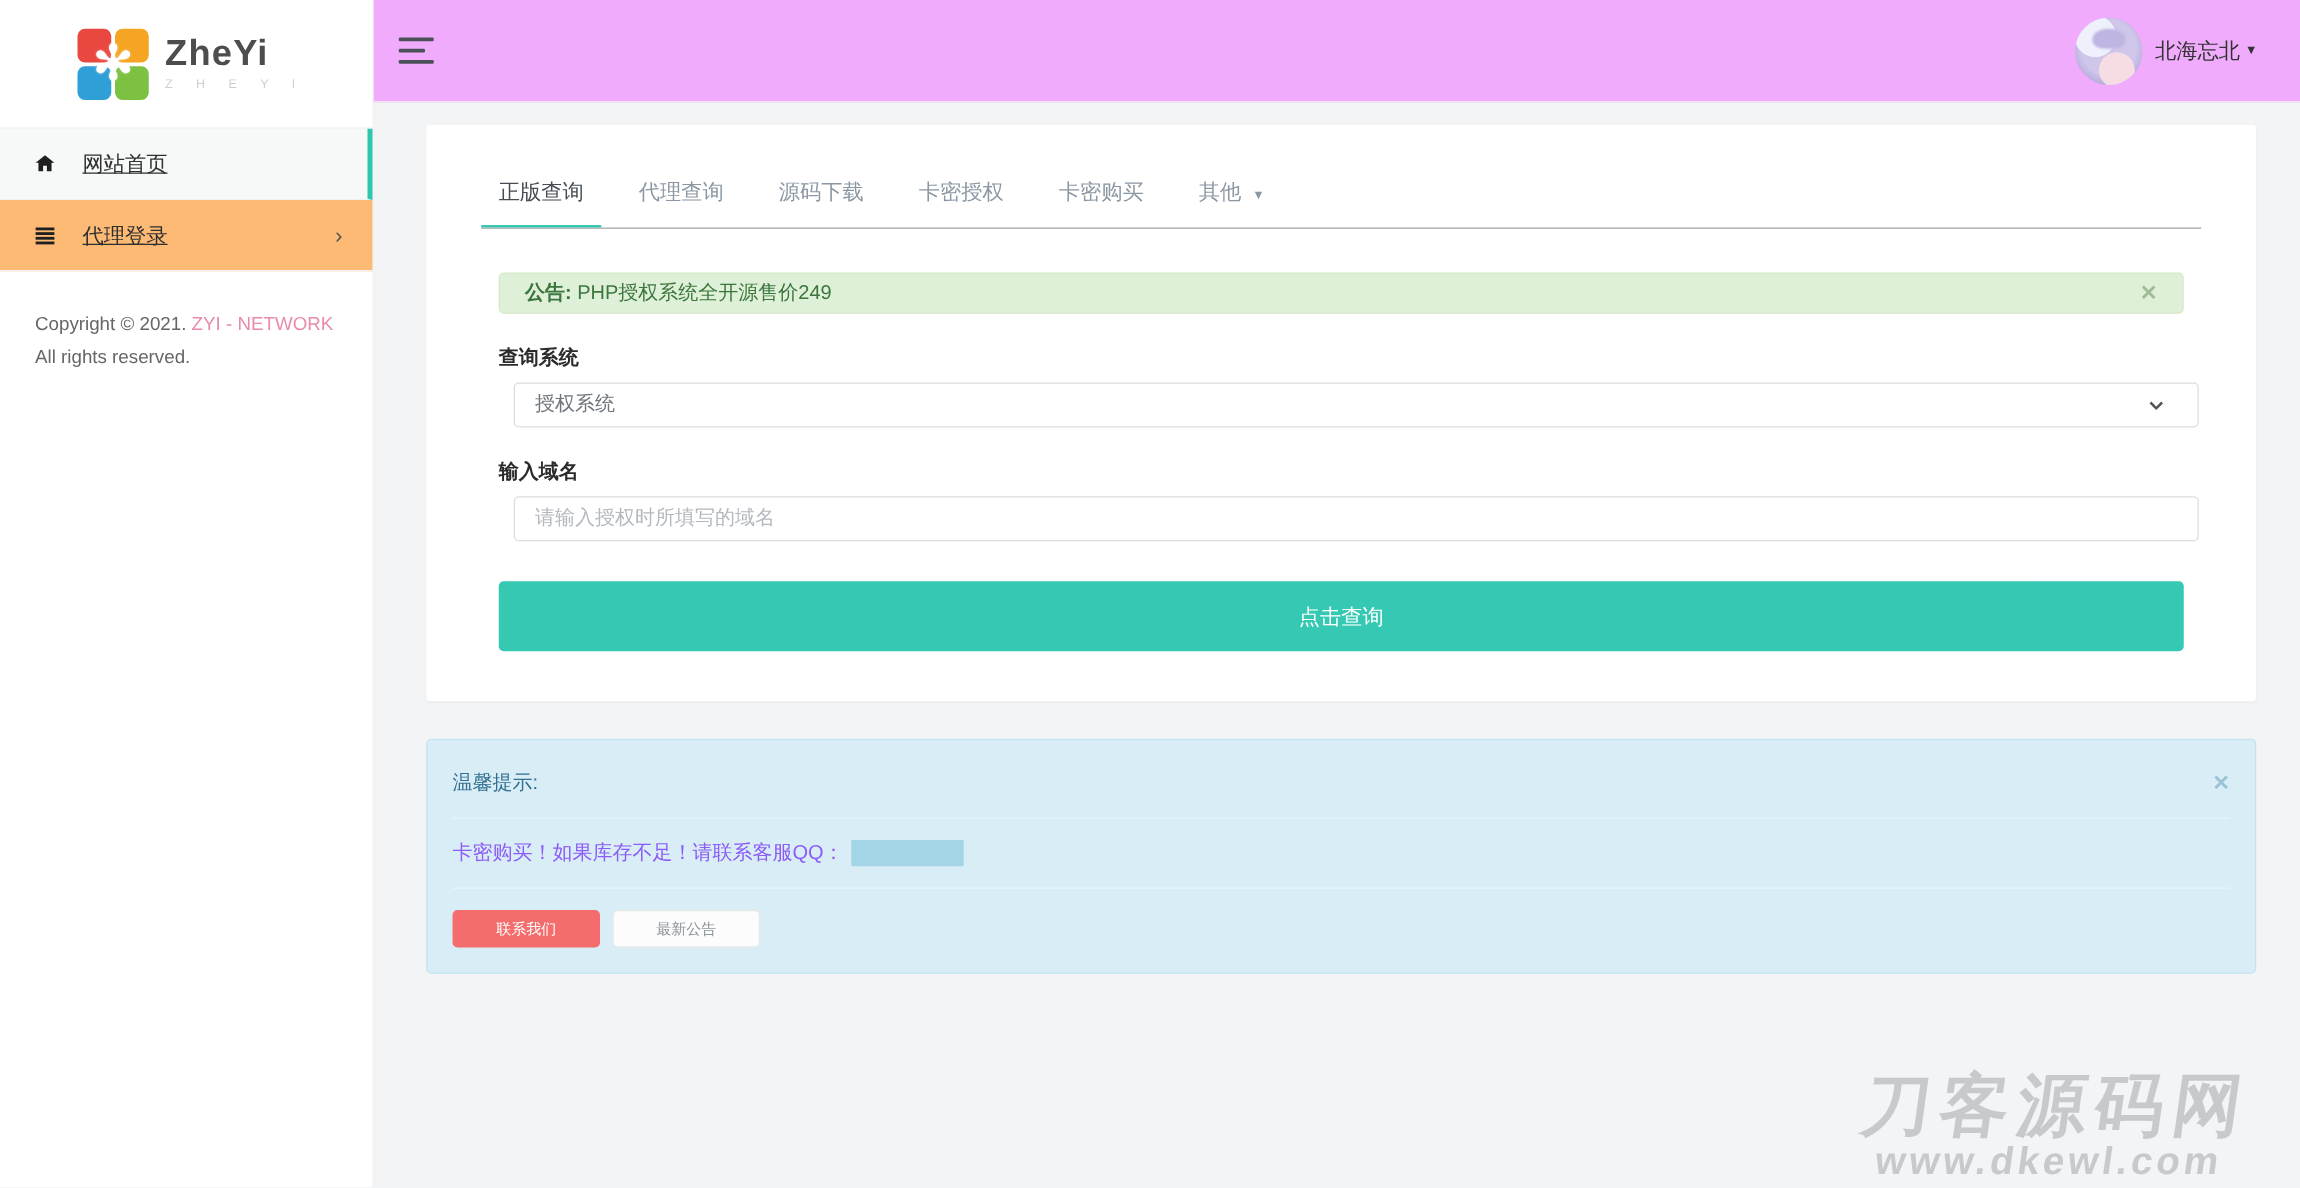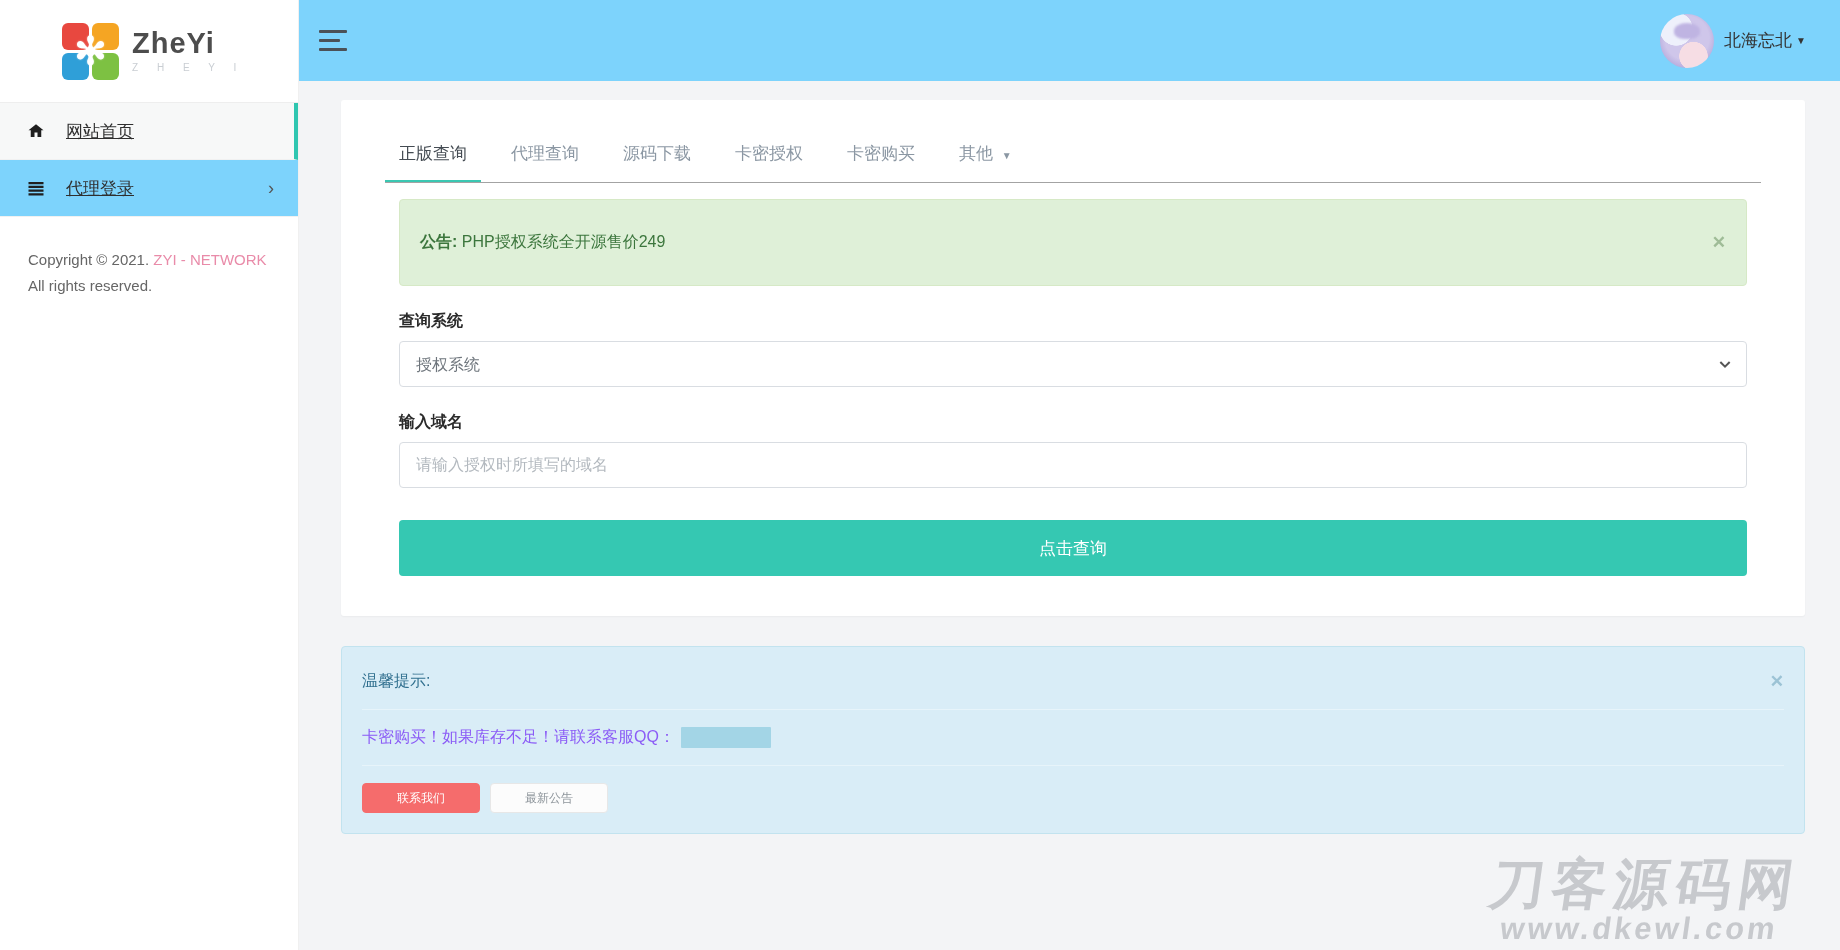--- a/index.html
+++ b/index.html
@@ -16,31 +16,31 @@
   .logo-icon i { display:block; border-radius:6px; }
   .sq-tl { background:#e8483f; } .sq-tr { background:#f5a523; }
   .sq-bl { background:#2f9fd8; } .sq-br { background:#7dc142; }
   .logo-star { position:absolute; inset:0; display:flex; align-items:center; justify-content:center;
     color:#fff; font-size:40px; line-height:1; text-shadow:0 0 2px rgba(255,255,255,.6); }
   .logo-text { margin-left:13px; }
   .brand { font-size:29px; font-weight:bold; color:#4d4d4d; letter-spacing:1px; line-height:1; }
   .brand-sub { font-size:10px; color:#c9ced3; letter-spacing:8px; margin-top:4px; }
   .menu { border-top:1px solid #eeeeee; }
   .menu-item { height:57px; display:flex; align-items:center; padding:0 24px 0 27px;
-    border-bottom:1px solid #f1f1f1; font-size:17px; color:#2f2f2f; cursor:pointer; background:#7dd3fc; }
+    border-bottom:1px solid #f1f1f1; font-size:17px; color:#2f2f2f; cursor:pointer; background:#fdba74; }
   .menu-item.active { background:#f7f8f8; border-right:4px solid #2fc6b0; }
   .mi-icon { width:18px; height:18px; display:inline-flex; align-items:center; color:#1f1f1f; }
   .mi-label { margin-left:21px;text-decoration:underline; }
   .mi-chevron { margin-left:auto; color:#555; font-size:18px; line-height:1; }
   .copyright { padding:30px 28px; font-size:15px; color:#666; line-height:1.75; }
   .copyright a { color:#e98ba9; text-decoration:none; cursor:pointer; }
 
   
   .right-col { flex:1; display:flex; flex-direction:column; min-width:0; }
-  .topbar { height:82px; background:#7dd3fc; border-bottom:1px solid #f4f4f4;
+  .topbar { height:82px; background:#f0abfc; border-bottom:1px solid #f4f4f4;
     display:flex; align-items:center; padding:0 34px 0 20px; }
   .hamburger { width:30px; height:21px; display:flex; flex-direction:column;
     justify-content:space-between; cursor:pointer; }
   .hamburger span { display:block; height:3px; background:#4b5157; border-radius:1px; }
   .hamburger span:nth-child(1){ width:28px; } .hamburger span:nth-child(2){ width:21px; }
   .hamburger span:nth-child(3){ width:28px; }
   .user-menu { margin-left:auto; display:flex; align-items:center; cursor:pointer; }
   .avatar { width:54px; height:54px; border-radius:50%; overflow:hidden; position:relative;
     background:radial-gradient(circle at 62% 78%, #f6dde4 0 26%, transparent 27%),
                radial-gradient(circle at 30% 28%, #eef0fb 0 30%, transparent 31%),
@@ -53,30 +53,30 @@
   
   .main { flex:1; position:relative; padding:18px 35px 0 42px; overflow:hidden; }
   .card { background:#fff; border-radius:3px; box-shadow:0 1px 2px rgba(0,0,0,.04);
     padding:28px 58px 40px; }
   .tabs { display:flex; align-items:flex-end; border-bottom:1px solid #a3a3a3; margin:0 -14px; }
   .tab { padding:14px 14px 15px; font-size:17px; color:#8b97a3; cursor:pointer;
     margin-right:16px; border-bottom:2px solid transparent; white-space:nowrap; }
   .tab.active { color:#454c53; border-bottom-color:#3bc7b2; }
   .tab .caret-down { color:#8b97a3; }
 
-  .alert-success { margin-top:16px; background:#dff0d8; border:1px solid #d6e9c6; border-radius:4px;
-    padding:32px 20px; font-size:16px; color:#3c763d; display:flex; align-items:center; }
+  .alert-success { margin-top:35px; background:#dff0d8; border:1px solid #d6e9c6; border-radius:4px;
+    padding:5px 20px; font-size:16px; color:#3c763d; display:flex; align-items:center; }
   .alert-close { margin-left:auto; color:#9fbc97; font-weight:bold; font-size:17px;
     cursor:pointer; background:none; border:none; line-height:1; }
 
   .form-label { margin:25px 0 9px; font-size:16px; font-weight:bold; color:#2b2b2b; }
   .select-wrap { position:relative; }
-  select.control, input.control { width:100%; height:46px; border:1px solid #d9dde2; border-radius:4px;
+  select.control, input.control { width:100%; height:36px; border:1px solid #d9dde2; border-radius:4px;
     background:#fff; padding:0 16px; font-size:16px; color:#6e757c; outline:none;
-    font-family:Liberation Serif, serif; appearance:none; -webkit-appearance:none; }
+    font-family:Liberation Mono, monospace; appearance:none;margin-left:12px; -webkit-appearance:none; }
   input.control::placeholder { color:#b3b9bf; }
   .select-caret { position:absolute; right:14px; top:50%; transform:translateY(-50%);
     pointer-events:none; color:#555; display:flex; }
 
   .btn-query { margin-top:32px; width:100%; height:56px; background:#35c8b2; border:none;
     border-radius:4px; color:#fff; font-size:17px; cursor:pointer; font-family:inherit; }
 
   .notice { margin-top:30px; background:#d9edf7; border:1px solid #c2e3ef; border-radius:4px;
     padding:24px 20px 20px; position:relative; }
   .notice-title-row { display:flex; align-items:center; }

